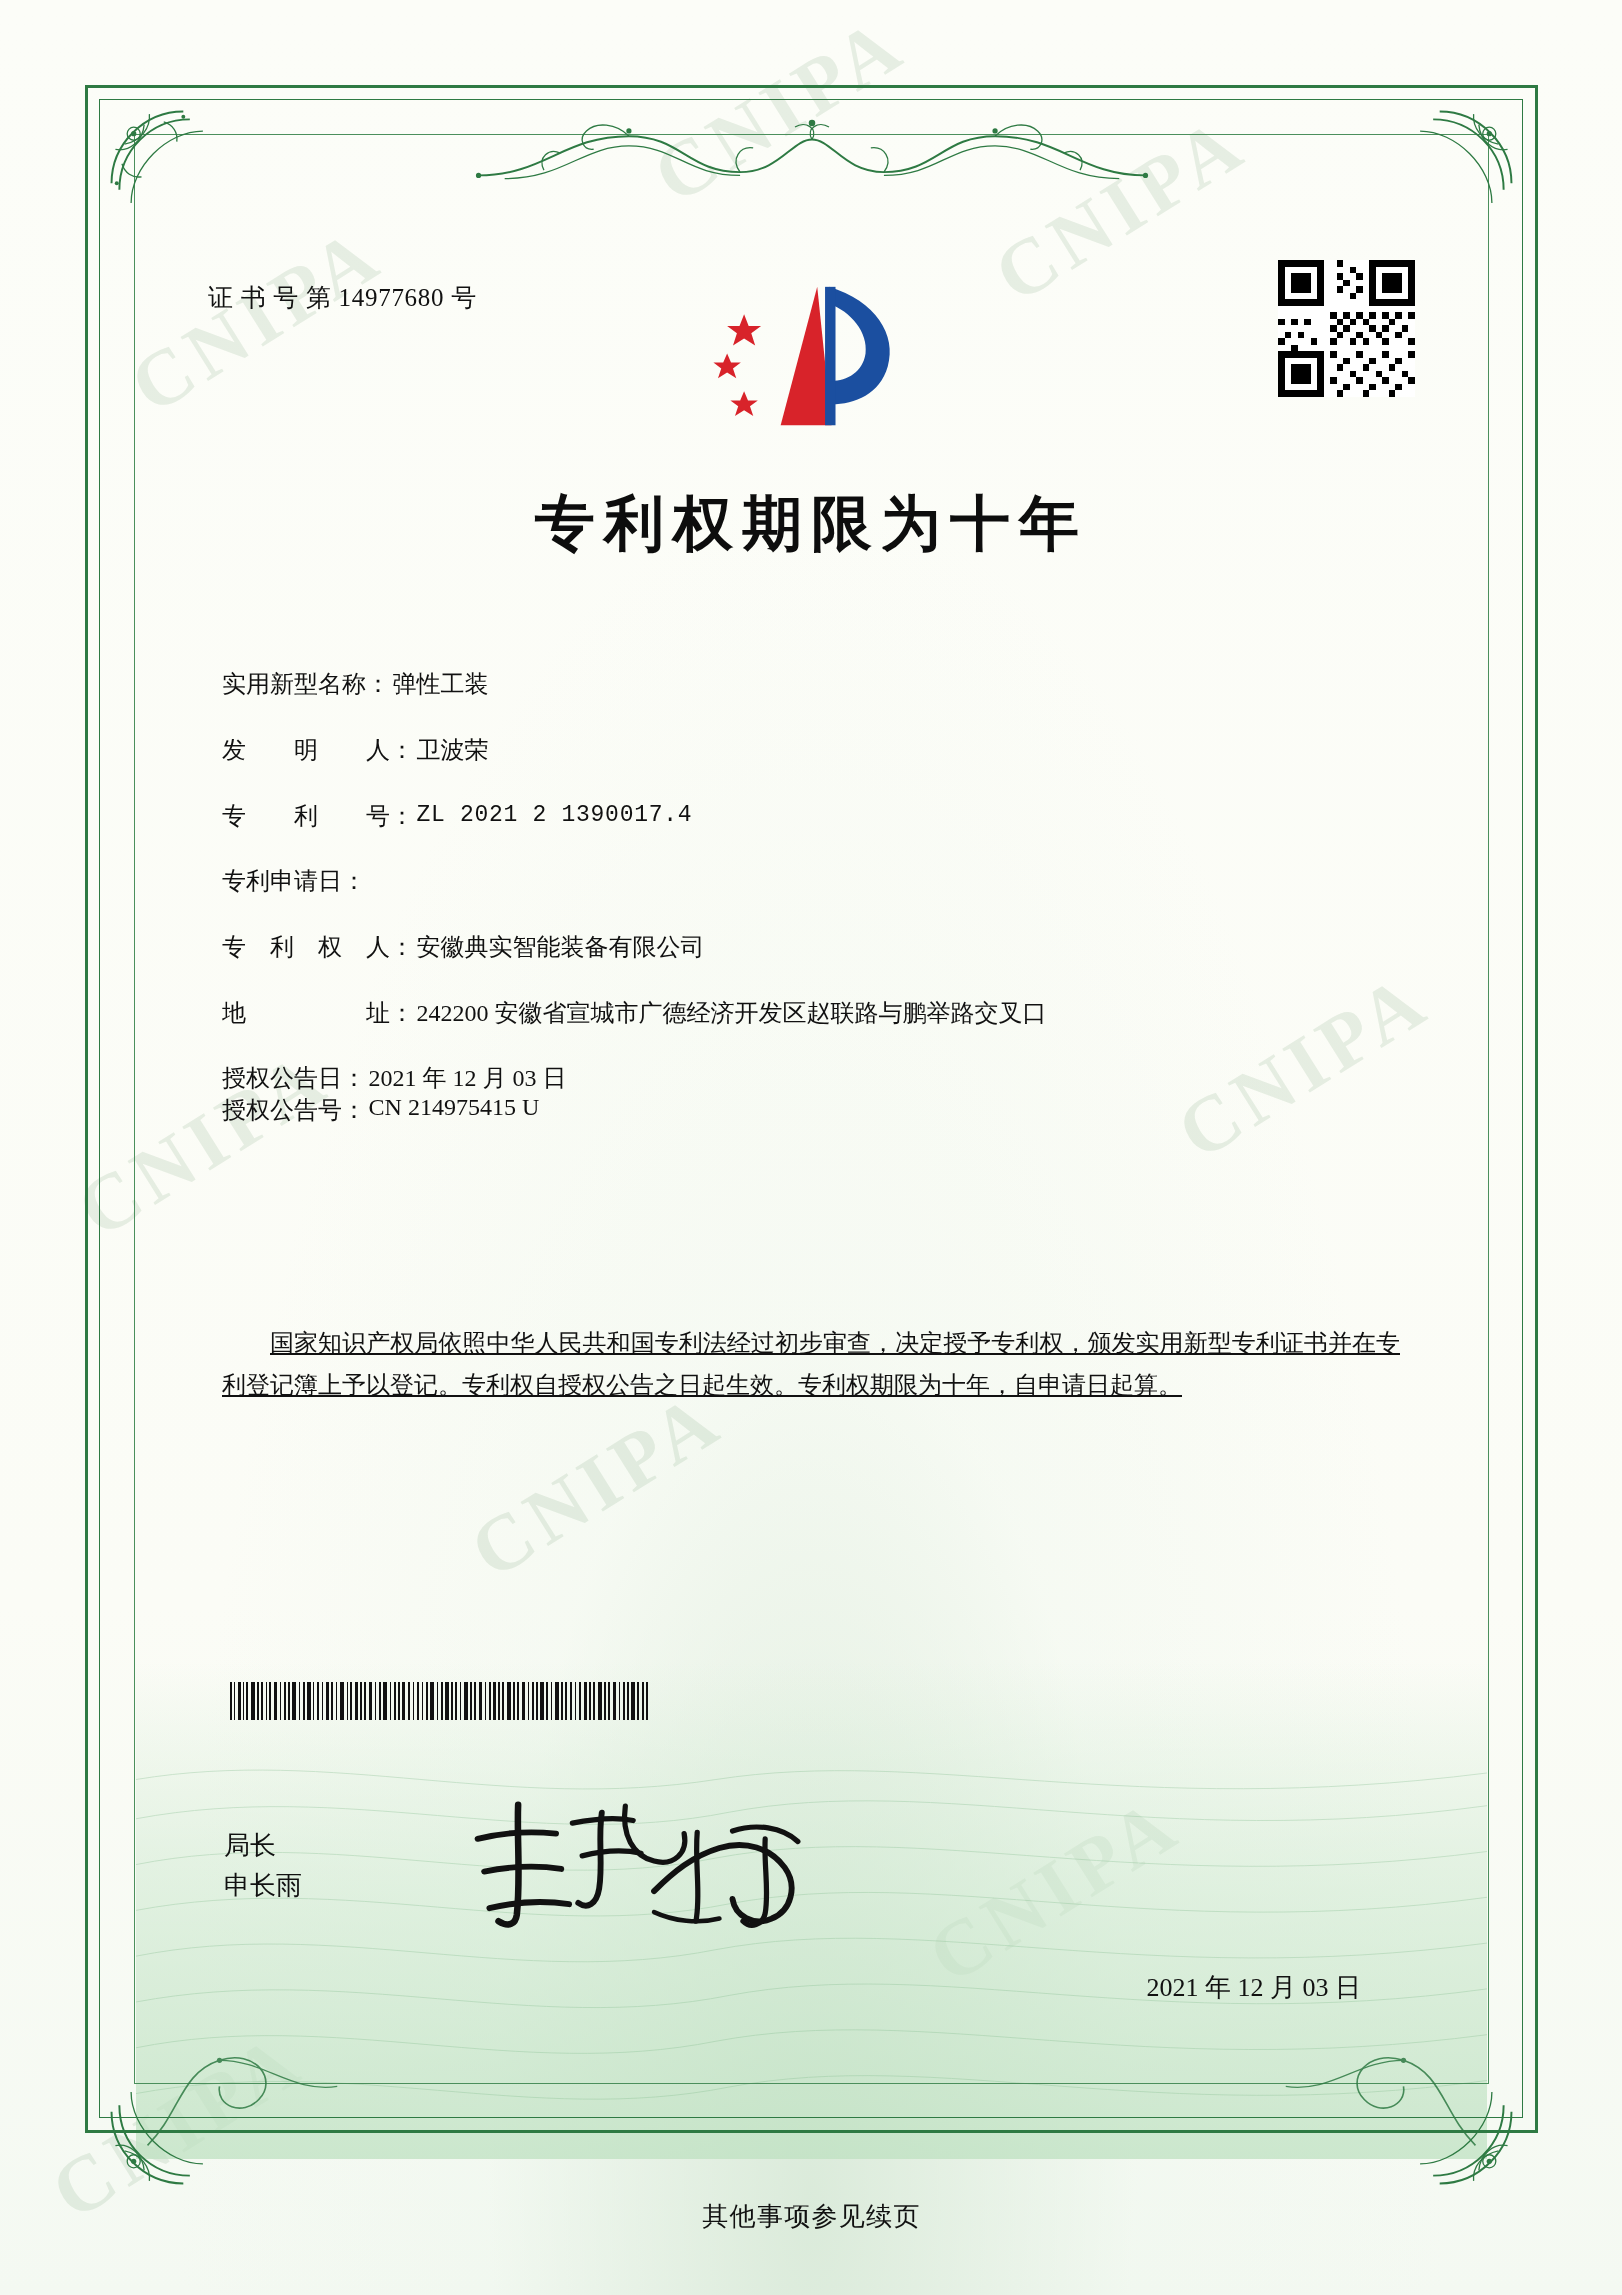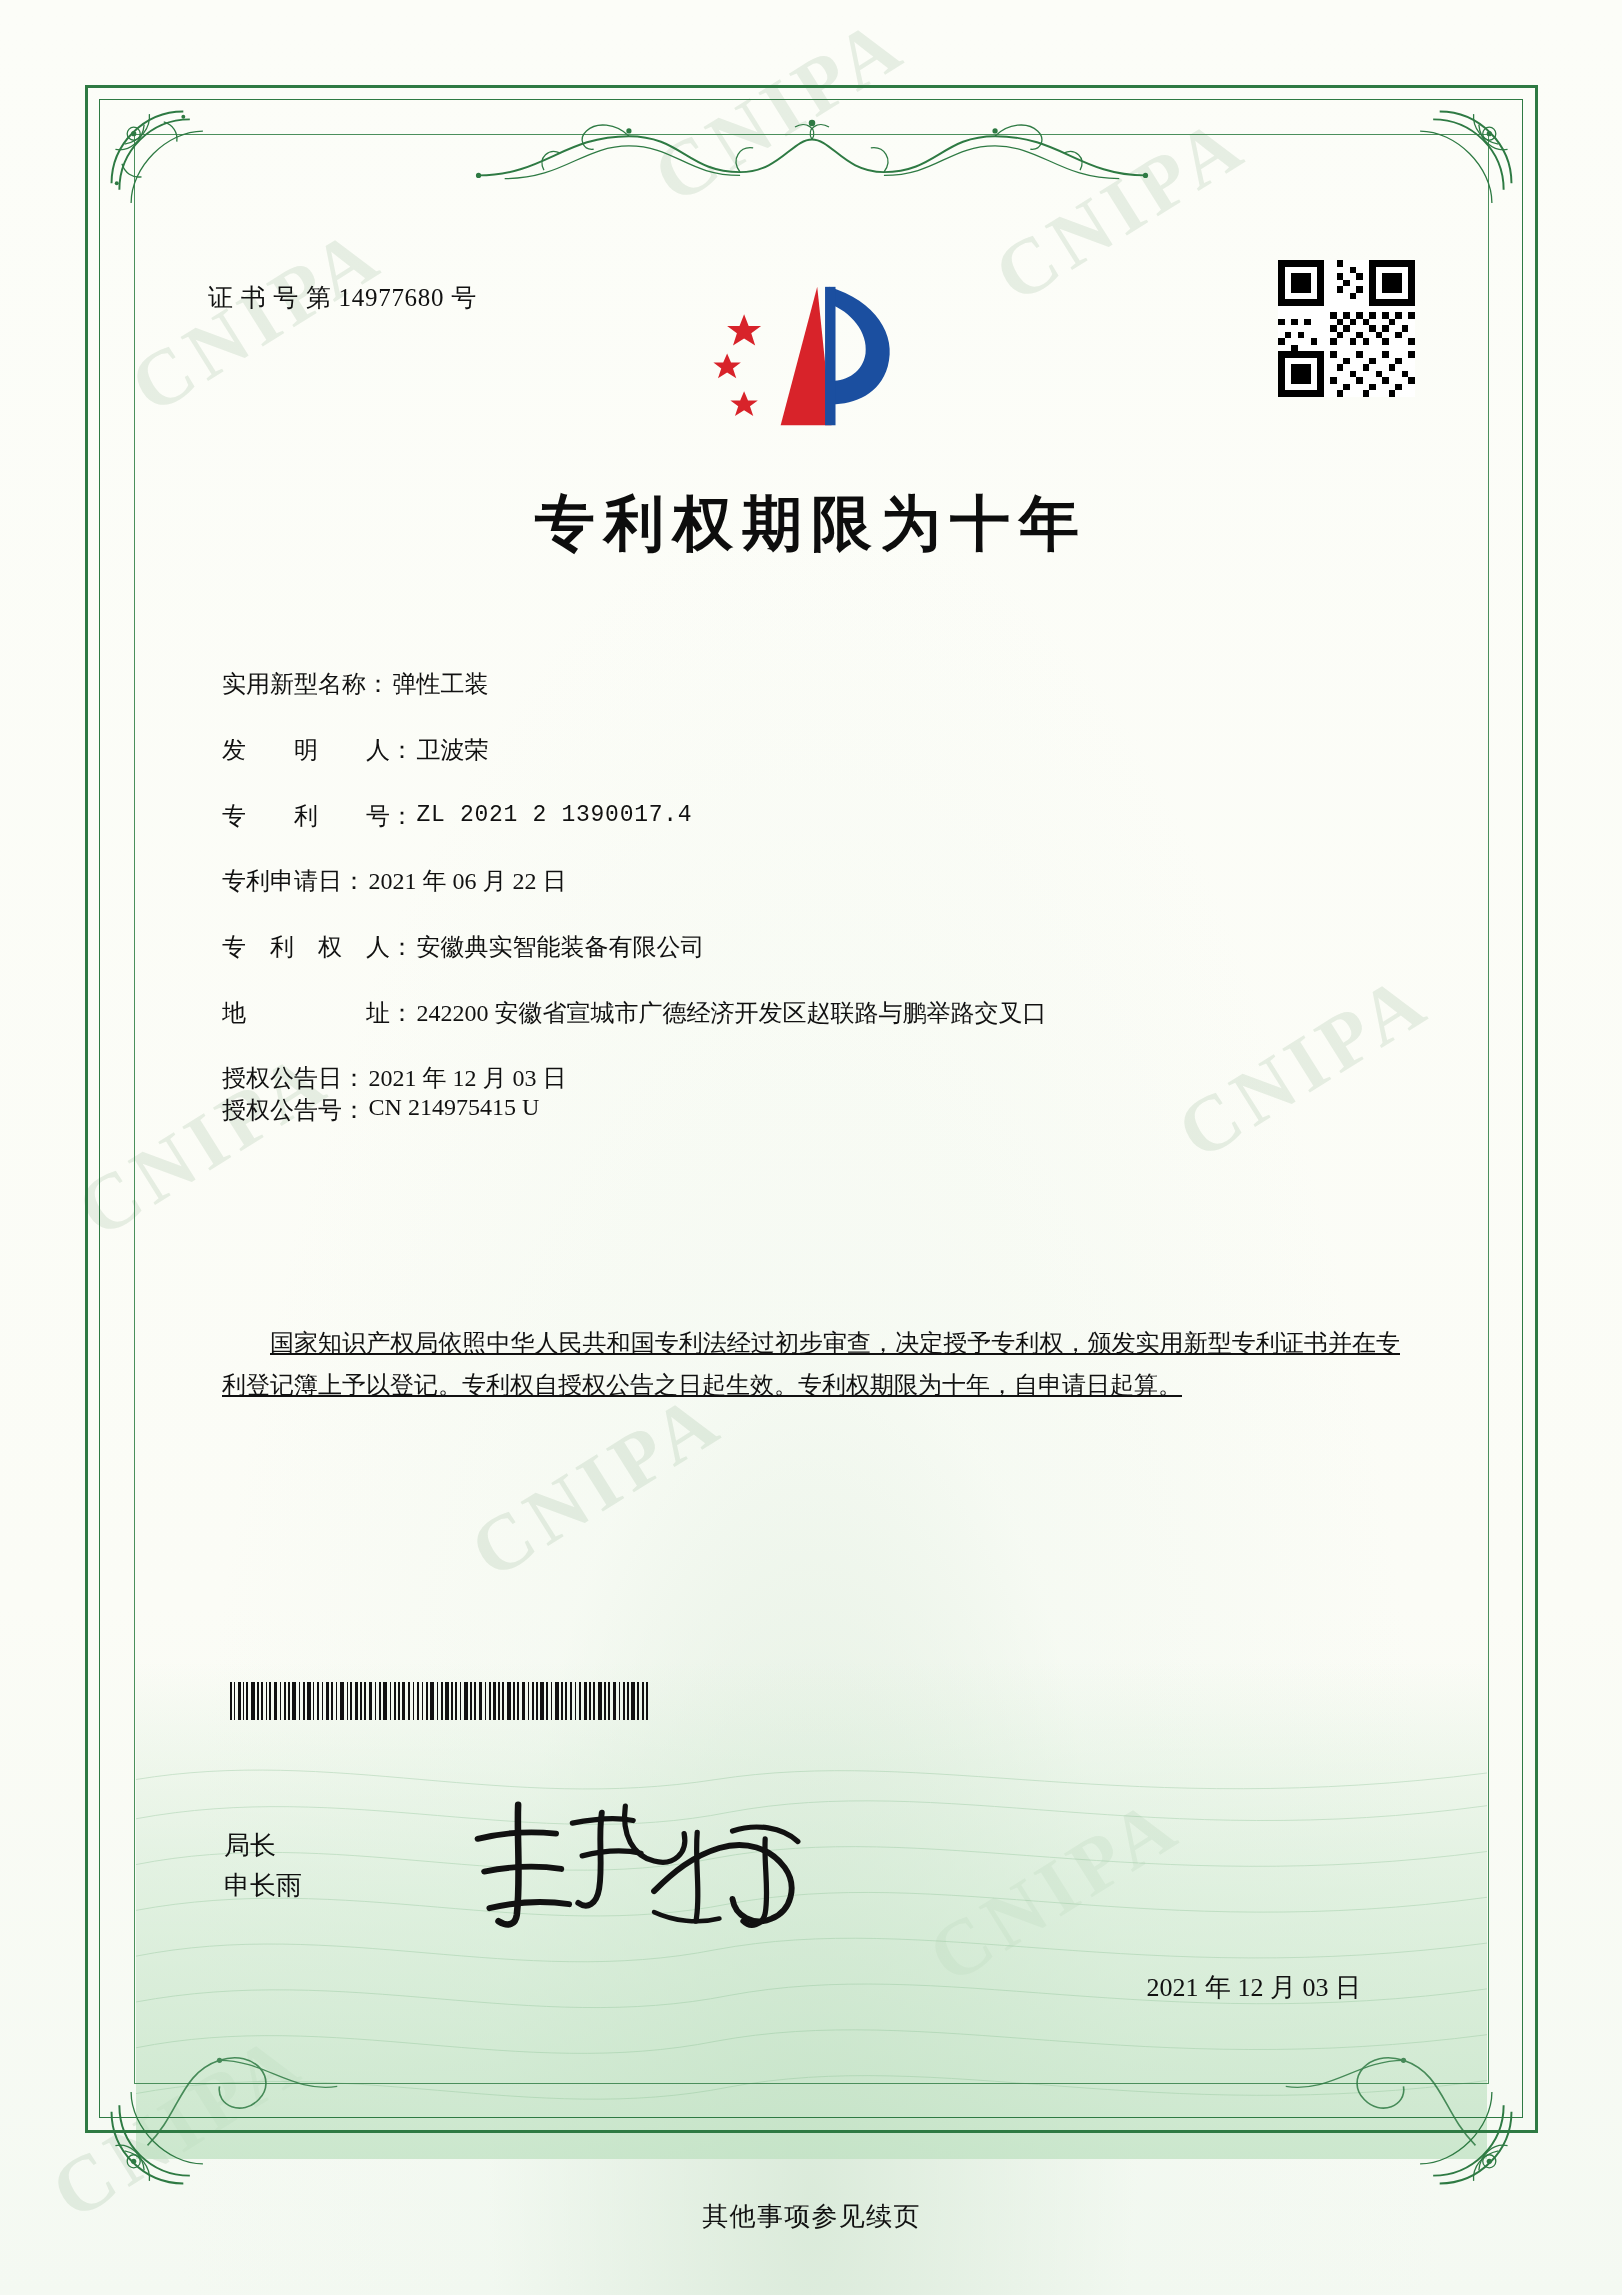--- a/index.html
+++ b/index.html
@@ -544,21 +544,20 @@
         <span class="field-value">卫波荣</span>
       </div>
 
       <div class="field-row">
         <span class="field-label">专　　利　　号：</span>
         <span class="field-value mono">ZL 2021 2 1390017.4</span>
       </div>
 
       <div class="field-row">
         <span class="field-label">专利申请日：</span>
-        <span class="field-value">2021 年 06 月 22 日</span>
       </div>
 
       <div class="field-row">
         <span class="field-label">专　利　权　人：</span>
         <span class="field-value">安徽典实智能装备有限公司</span>
       </div>
 
       <div class="field-row">
         <span class="field-label">地　　　　　址：</span>
         <span class="field-value">242200 安徽省宣城市广德经济开发区赵联路与鹏举路交叉口</span>

